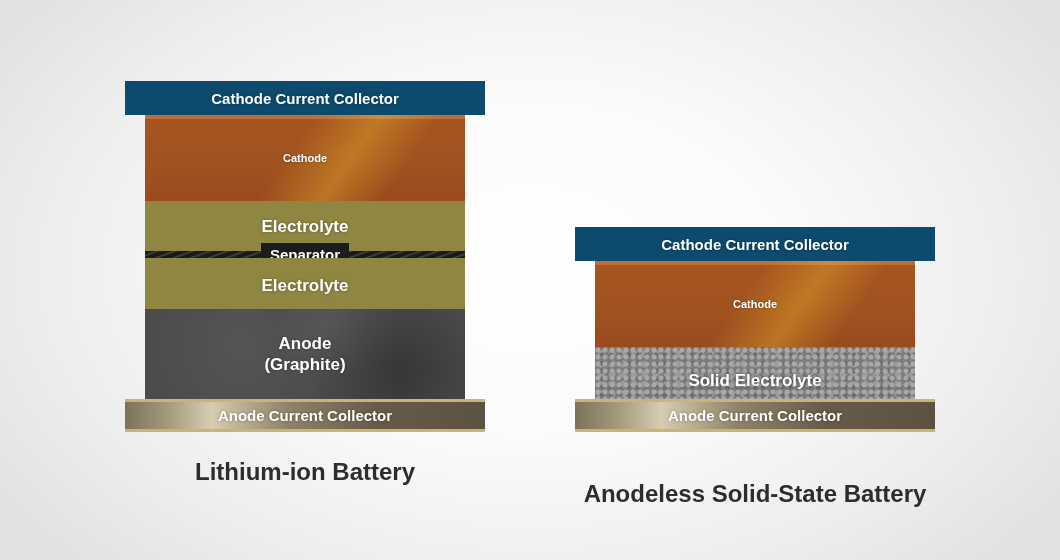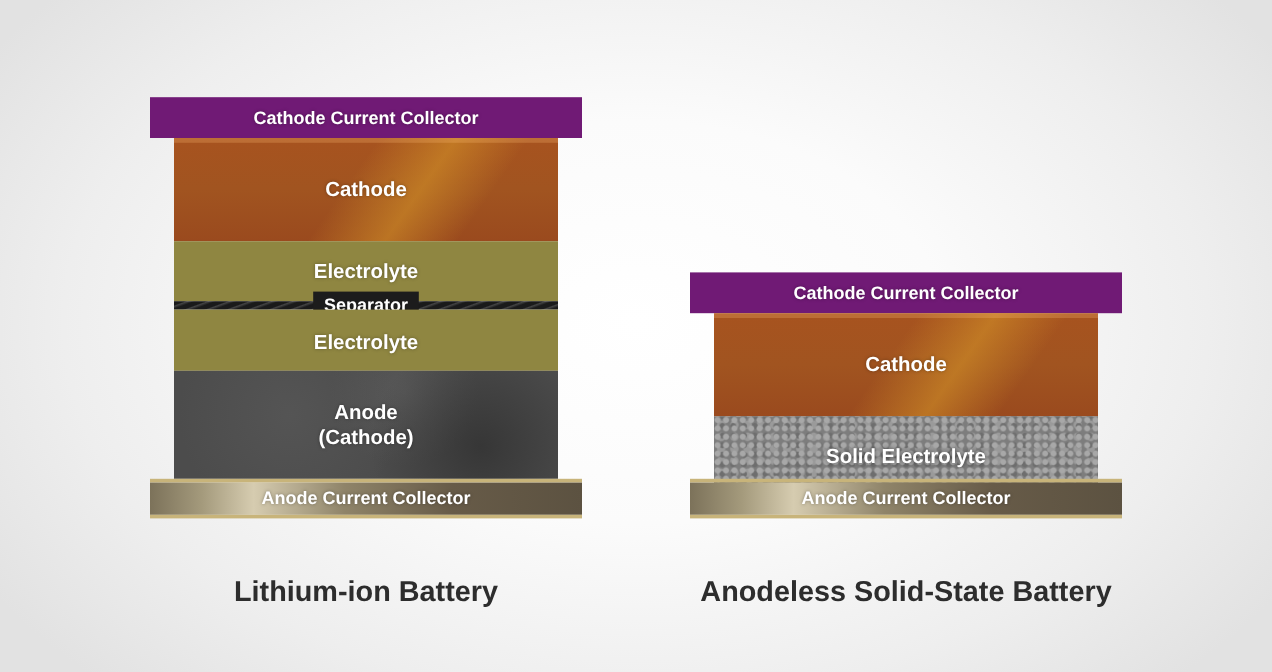--- a/index.html
+++ b/index.html
@@ -3,26 +3,26 @@
 <meta charset="utf-8">
 <style>
   html, body { margin:0; padding:0; }
   body {
     width:1060px; height:560px; overflow:hidden; position:relative;
     background: radial-gradient(ellipse 60% 75% at 50% 48%, #ffffff 0%, #fbfbfb 40%, #eeeeee 75%, #e2e2e2 100%);
     font-family: "Liberation Sans", "DejaVu Sans", sans-serif;
   }
   .layer { position:absolute; display:flex; align-items:center; justify-content:center;
            color:#fff; font-weight:bold; text-align:center; }
-  .teal { background:#701a75; font-size:15px; }
+  .teal { background:#0c4a6e; font-size:15px; }
   .cathode {
     background:
       linear-gradient(125deg, rgba(0,0,0,0) 45%, rgba(214,150,40,0.55) 62%, rgba(0,0,0,0) 78%),
       linear-gradient(180deg, #a7531f 0%, #a15420 50%, #9a4a1e 100%);
-    font-size:17px;
+    font-size:11px;
   }
   .cathode::before { content:""; position:absolute; left:0; right:0; top:0; height:4px; background:rgba(255,190,120,0.25); }
   .electrolyte { background:#8f8641; font-size:17px; }
   .separator-line {
     background: repeating-linear-gradient(160deg, #1a1a1a 0px, #1a1a1a 3px, #444 4px, #1a1a1a 6px);
   }
   .separator-label { background:#1c1c1c; font-size:15px; }
   .anode {
     background:
       radial-gradient(circle at 30% 40%, rgba(90,90,90,0.6) 0%, rgba(0,0,0,0) 40%),
@@ -62,26 +62,26 @@
   </div>
   <div class="layer separator-line" style="left:145px;top:251px;width:320px;height:7px;"></div>
   <div class="layer separator-label" style="left:261px;top:243px;width:88px;height:22px;">
     <span>Separator</span>
   </div>
   <div class="layer electrolyte" style="left:145px;top:258px;width:320px;height:51px;">
     <span class="txt" style="margin-top:4px;">Electrolyte</span>
   </div>
   <div class="layer anode" style="left:145px;top:309px;width:320px;height:90px;">
     <span class="txt">Anode</span>
-    <span class="txt">(Cathode)</span>
+    <span class="txt">(Graphite)</span>
   </div>
   <div class="layer collector" style="left:125px;top:399px;width:360px;height:33px;">
     <span class="txt">Anode Current Collector</span>
   </div>
-  <div class="caption" style="left:125px;top:480px;width:360px;">Lithium-ion Battery</div>
+  <div class="caption" style="left:125px;top:458px;width:360px;">Lithium-ion Battery</div>
 </div>
 
 <div>
   <div class="layer teal" style="left:575px;top:227px;width:360px;height:34px;">
     <span class="txt">Cathode Current Collector</span>
   </div>
   <div class="layer cathode" style="left:595px;top:261px;width:320px;height:86px;">
     <span class="txt">Cathode</span>
   </div>
   <div class="layer solid" style="left:595px;top:347px;width:320px;height:68px;">

